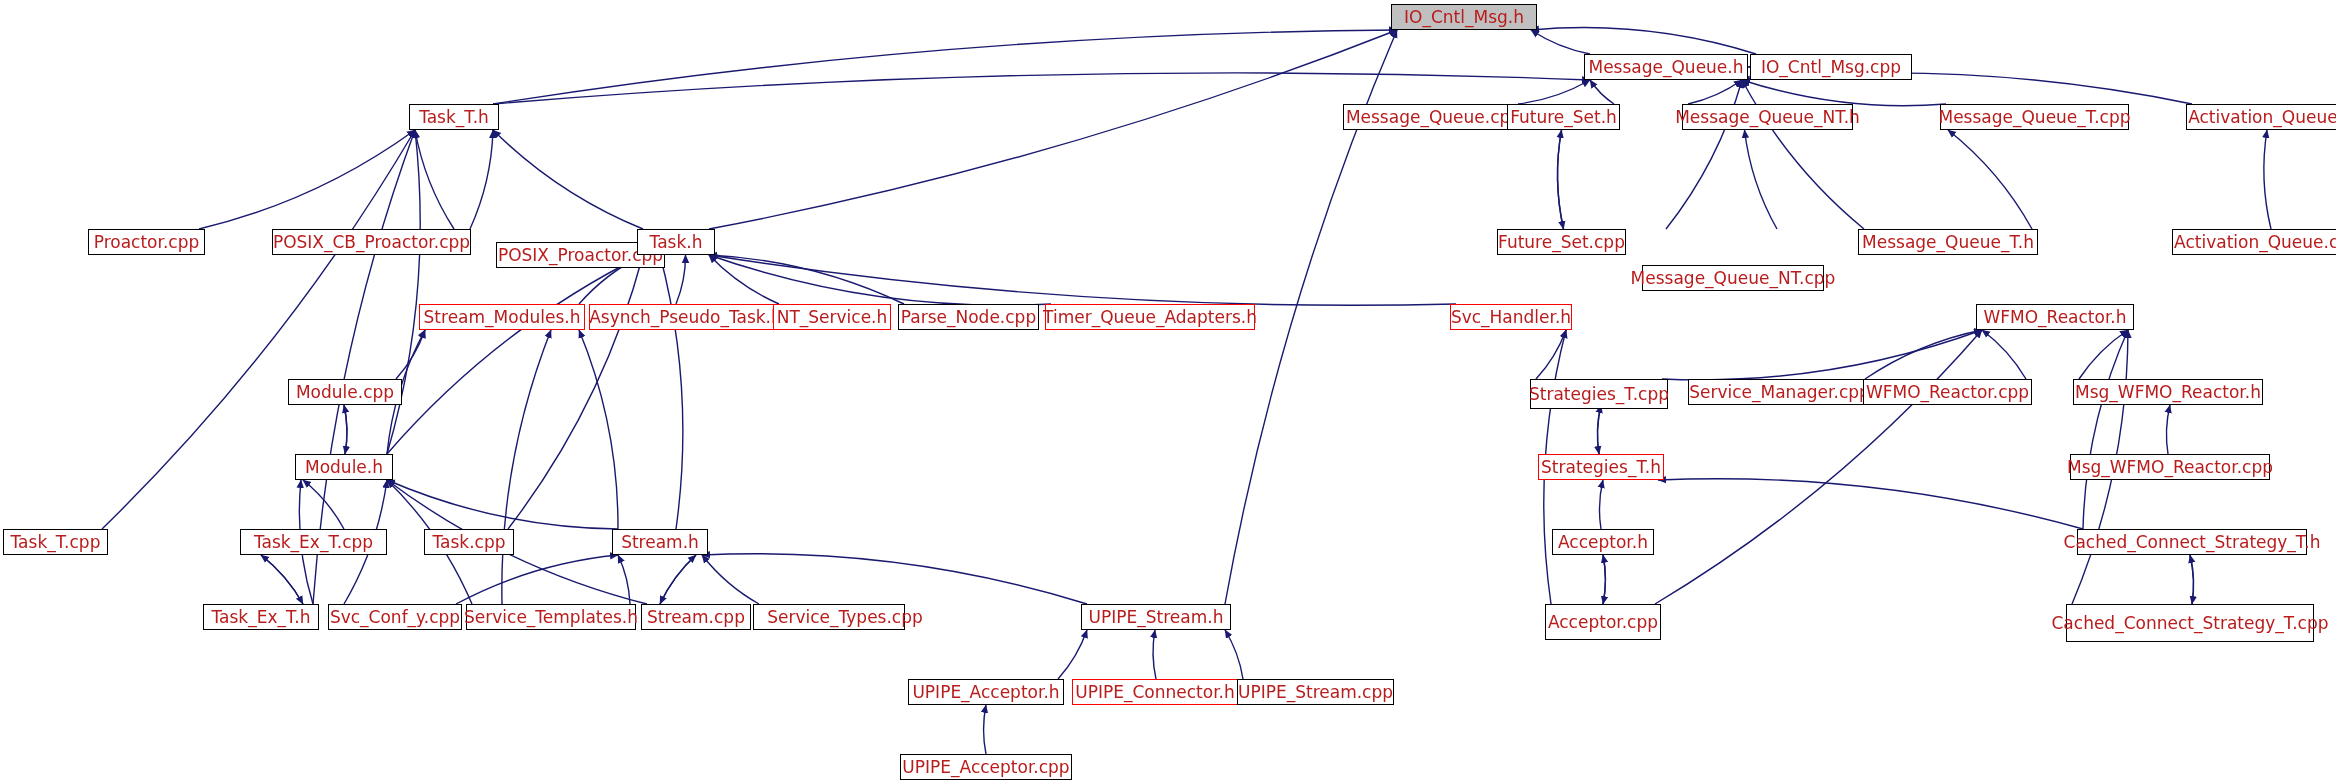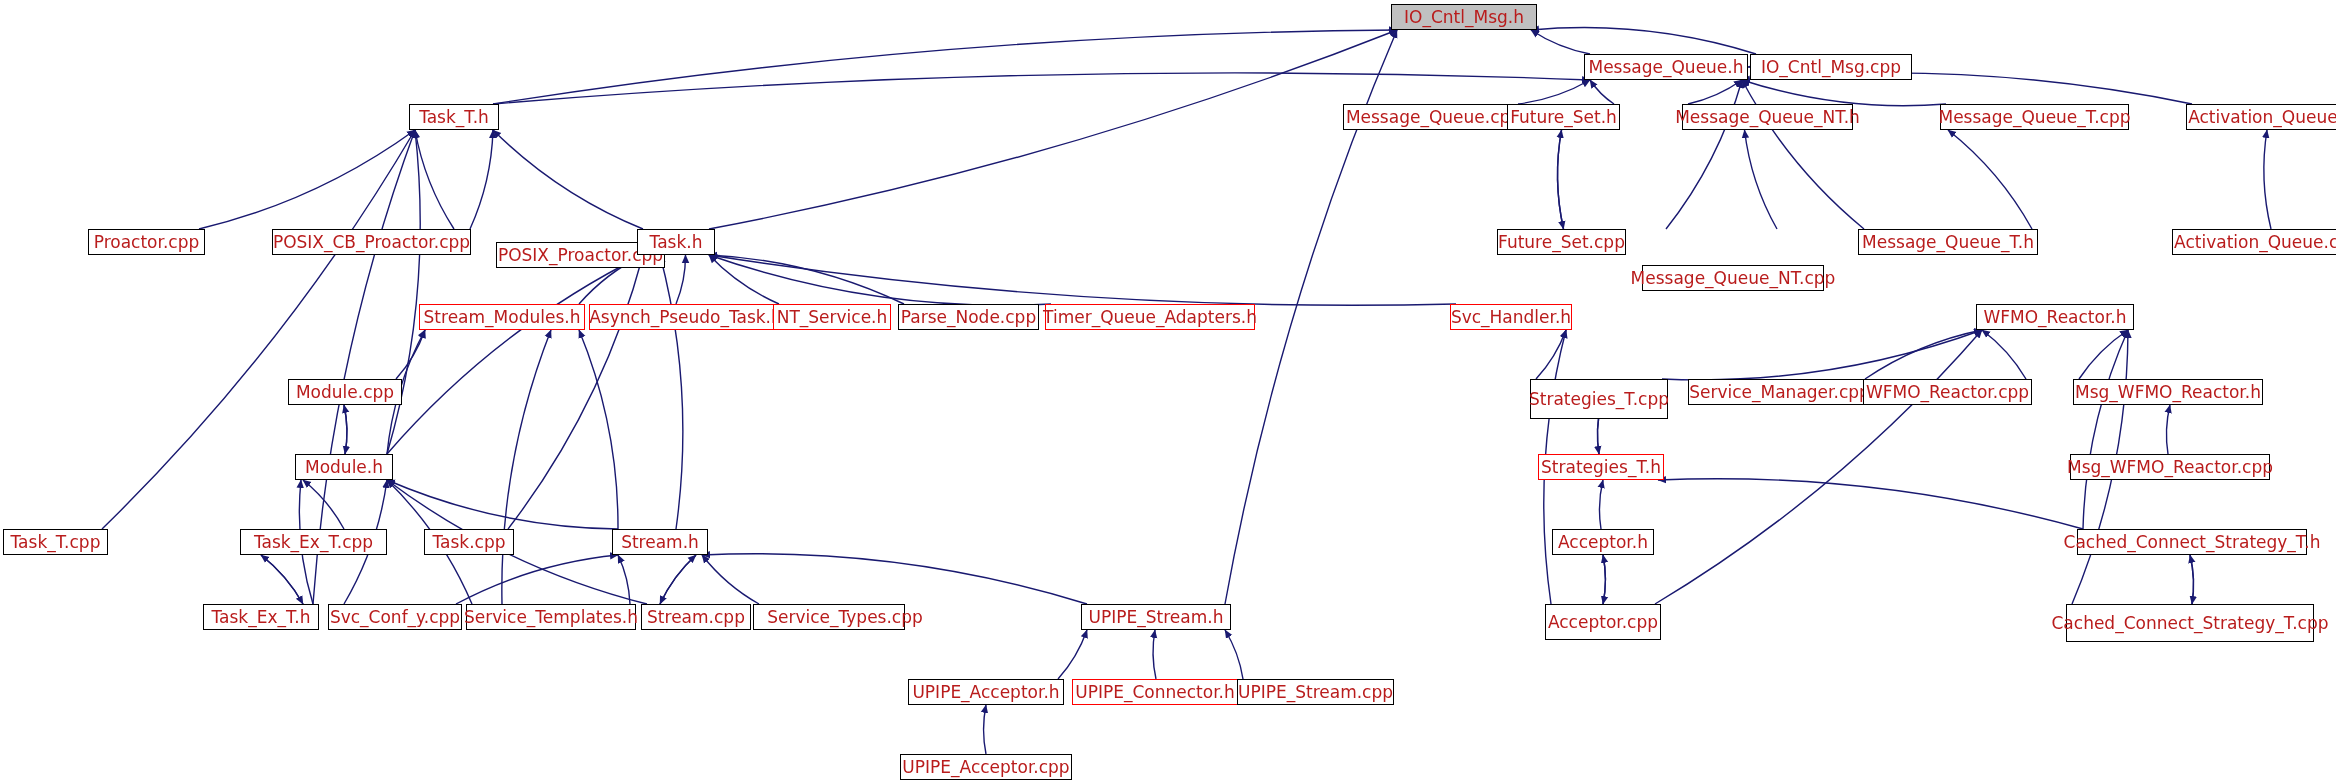--- a/index.html
+++ b/index.html
@@ -139,21 +139,21 @@
       <div class="node" style="left: 1858px; top: 229px; width: 180px; height: 26px;">Message_Queue_T.h</div>
       <div class="node" style="left: 2172px; top: 229px; width: 190px; height: 26px;">Activation_Queue.cpp</div>
       <div class="node red" style="left: 419px; top: 304px; width: 166px; height: 26px;">Stream_Modules.h</div>
       <div class="node red" style="left: 589px; top: 304px; width: 193px; height: 26px;">Asynch_Pseudo_Task.h</div>
       <div class="node red" style="left: 773px; top: 304px; width: 118px; height: 26px;">NT_Service.h</div>
       <div class="node" style="left: 898px; top: 304px; width: 141px; height: 26px;">Parse_Node.cpp</div>
       <div class="node red" style="left: 1045px; top: 304px; width: 210px; height: 26px;">Timer_Queue_Adapters.h</div>
       <div class="node red" style="left: 1450px; top: 304px; width: 122px; height: 26px;">Svc_Handler.h</div>
       <div class="node" style="left: 1976px; top: 304px; width: 158px; height: 26px;">WFMO_Reactor.h</div>
       <div class="node" style="left: 288px; top: 379px; width: 114px; height: 26px;">Module.cpp</div>
-      <div class="node" style="left: 1530px; top: 379px; width: 138px; height: 40px;">Strategies_T.cpp</div>
+      <div class="node" style="left: 1530px; top: 379px; width: 138px; height: 30px;">Strategies_T.cpp</div>
       <div class="node" style="left: 1688px; top: 379px; width: 183px; height: 26px;">Service_Manager.cpp</div>
       <div class="node" style="left: 1863px; top: 379px; width: 169px; height: 26px;">WFMO_Reactor.cpp</div>
       <div class="node" style="left: 2073px; top: 379px; width: 190px; height: 26px;">Msg_WFMO_Reactor.h</div>
       <div class="node" style="left: 295px; top: 454px; width: 98px; height: 26px;">Module.h</div>
       <div class="node red" style="left: 1538px; top: 454px; width: 126px; height: 26px;">Strategies_T.h</div>
       <div class="node" style="left: 2070px; top: 454px; width: 200px; height: 26px;">Msg_WFMO_Reactor.cpp</div>
       <div class="node" style="left: 1552px; top: 529px; width: 102px; height: 26px;">Acceptor.h</div>
       <div class="node" style="left: 2077px; top: 529px; width: 230px; height: 26px;">Cached_Connect_Strategy_T.h</div>
       <div class="node" style="left: 3px; top: 529px; width: 105px; height: 26px;">Task_T.cpp</div>
       <div class="node" style="left: 240px; top: 529px; width: 147px; height: 26px;">Task_Ex_T.cpp</div>

